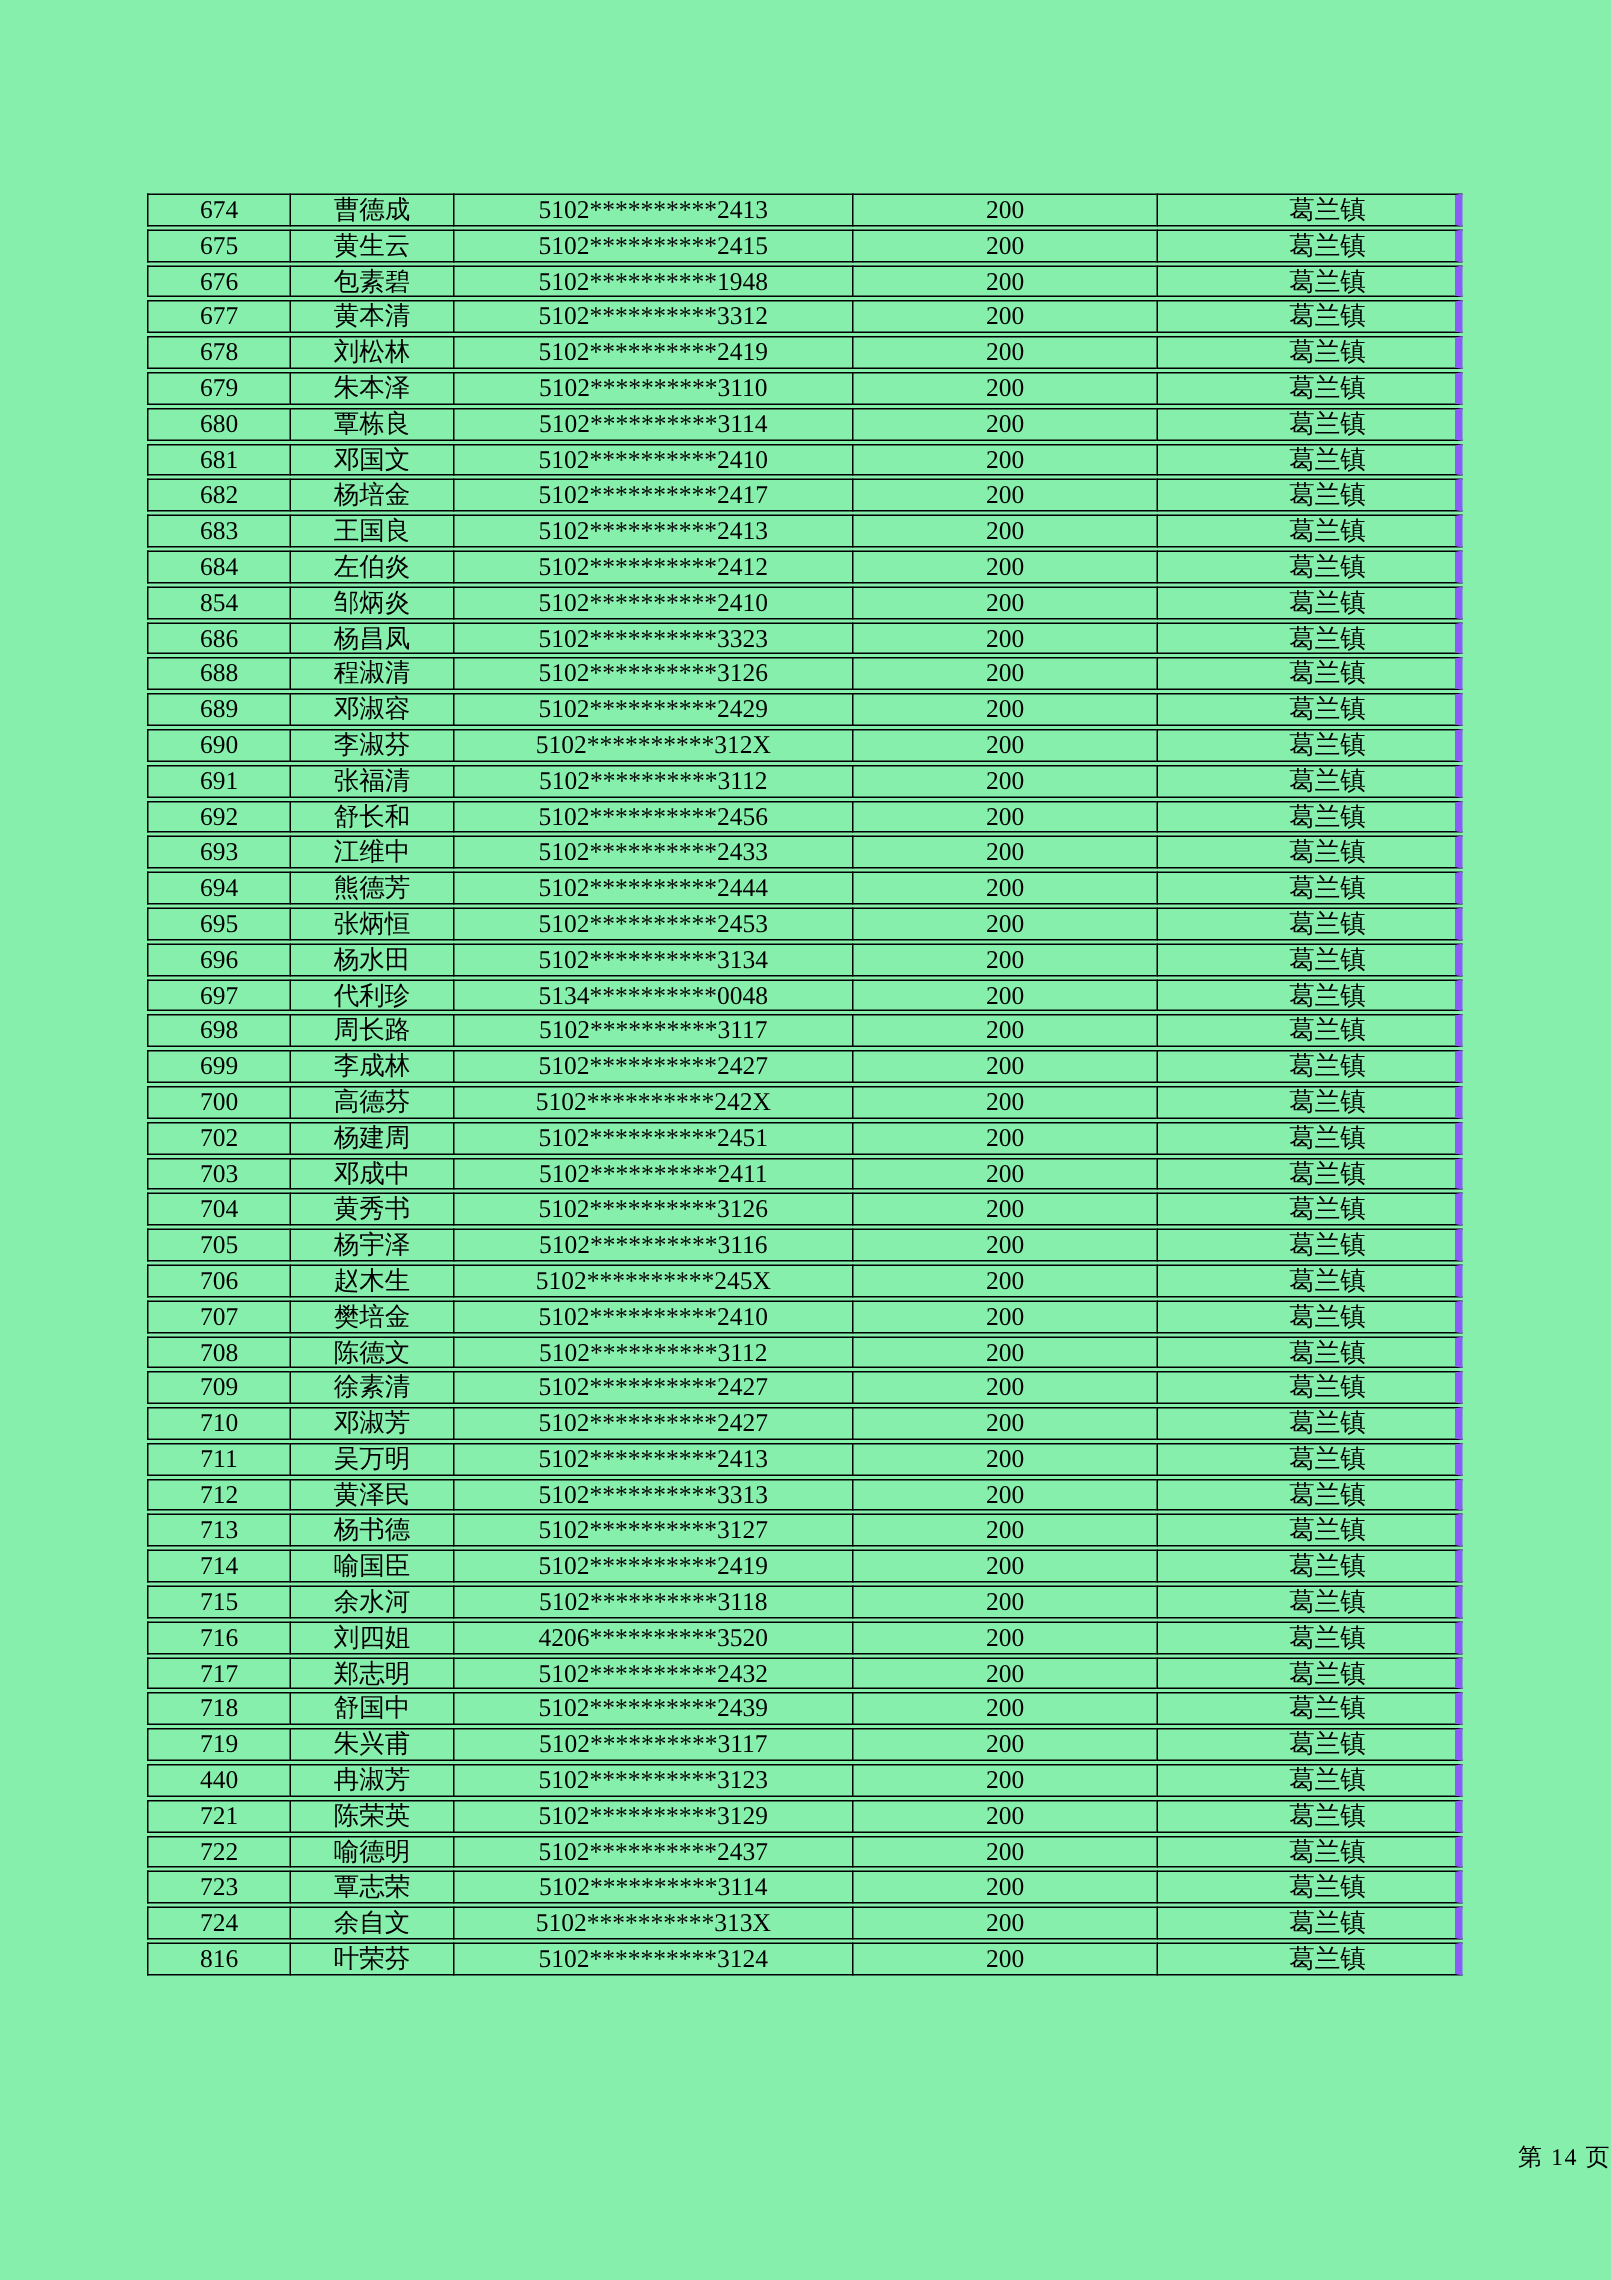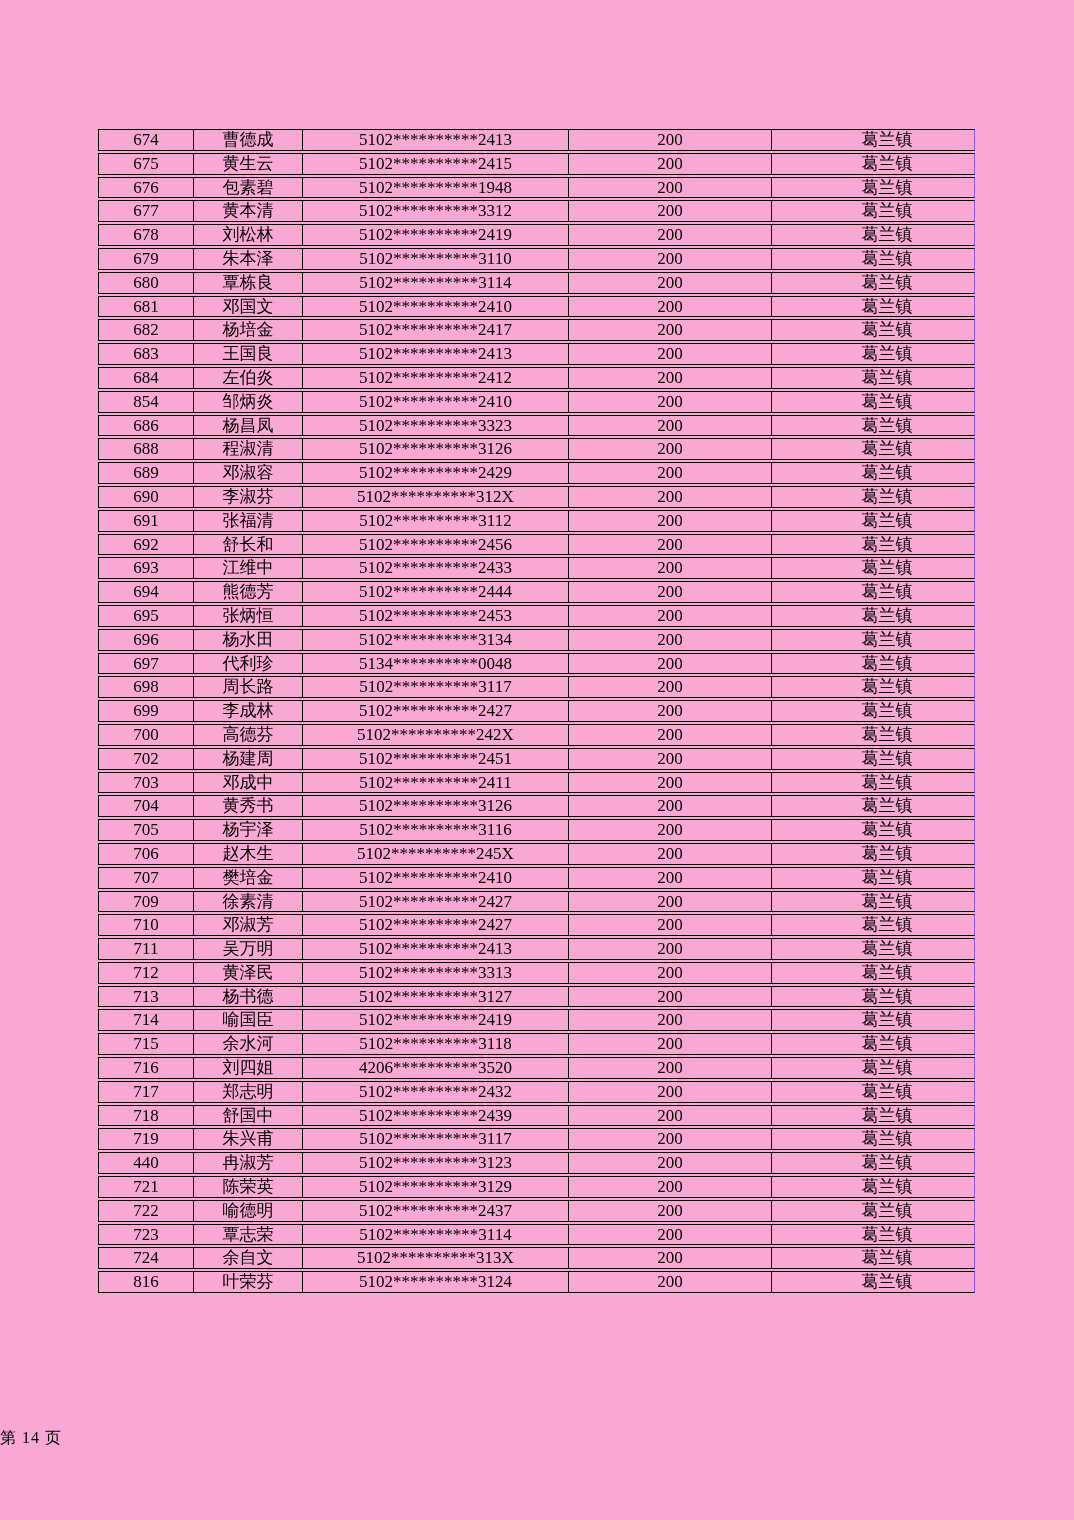--- a/index.html
+++ b/index.html
@@ -6,21 +6,21 @@
     margin: 0;
     padding: 0;
     background: #ffffff;
     font-family: "Liberation Serif", "DejaVu Serif", serif;
     color: #000000;
   }
   .page {
     position: relative;
     width: 1074px;
     height: 1520px;
-    background: #f9a8d4;
+    background: #86efac;
     overflow: hidden;
   }
   table.records {
     position: absolute;
     left: 98px;
     top: 127px;
     width: 877px;
     table-layout: fixed;
     border-collapse: separate;
     border-spacing: 0 2px;
@@ -32,34 +32,34 @@
     line-height: 19.8px;
     text-align: center;
     vertical-align: middle;
     white-space: nowrap;
     overflow: hidden;
     border-top: 1px solid #000000;
     border-bottom: 1px solid #000000;
     border-left: 1px solid #000000;
   }
   table.records td:last-child {
-    border-right: 1px solid #8b5cf6;
+    border-right: 5px solid #8b5cf6;
     padding-left: 28px;
   }
   col.c1 { width: 95px; }
   col.c2 { width: 109px; }
   col.c3 { width: 266px; }
   col.c4 { width: 203px; }
   col.c5 { width: 204px; }
   .footer {
     position: absolute;
     left: 0;
     top: 1428px;
     width: 100%;
-    text-align: left;
+    text-align: right;
     font-size: 16px;
     letter-spacing: 1px;
   }
 </style>
 </head>
 <body>
 
 <div class="page">
 
   <table class="records">
@@ -289,20 +289,27 @@
           <td>葛兰镇</td>
         </tr>
         <tr>
           <td>707</td>
           <td>樊培金</td>
           <td>5102**********2410</td>
           <td>200</td>
           <td>葛兰镇</td>
         </tr>
         <tr>
+          <td>708</td>
+          <td>陈德文</td>
+          <td>5102**********3112</td>
+          <td>200</td>
+          <td>葛兰镇</td>
+        </tr>
+        <tr>
           <td>709</td>
           <td>徐素清</td>
           <td>5102**********2427</td>
           <td>200</td>
           <td>葛兰镇</td>
         </tr>
         <tr>
           <td>710</td>
           <td>邓淑芳</td>
           <td>5102**********2427</td>

